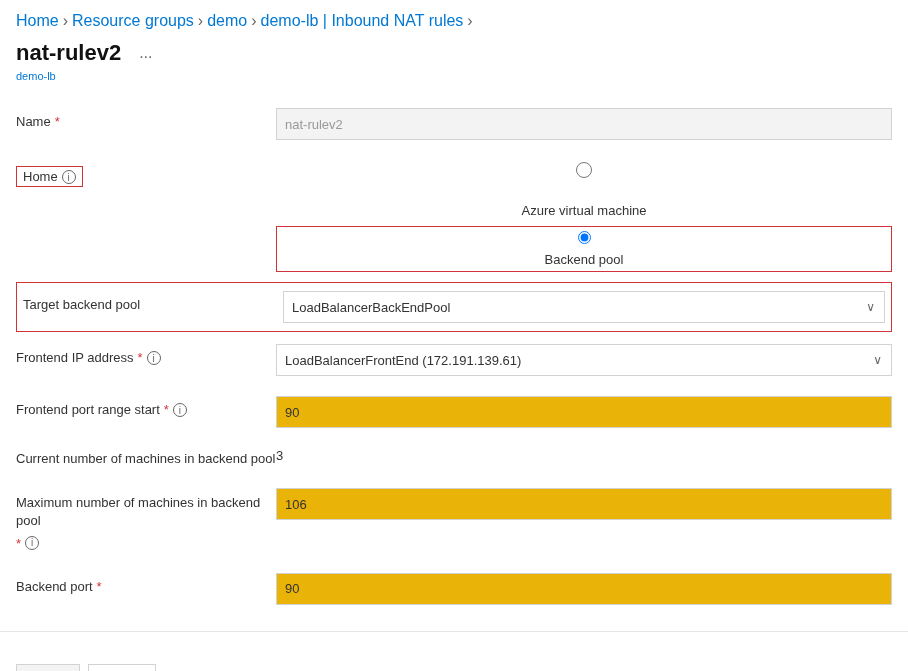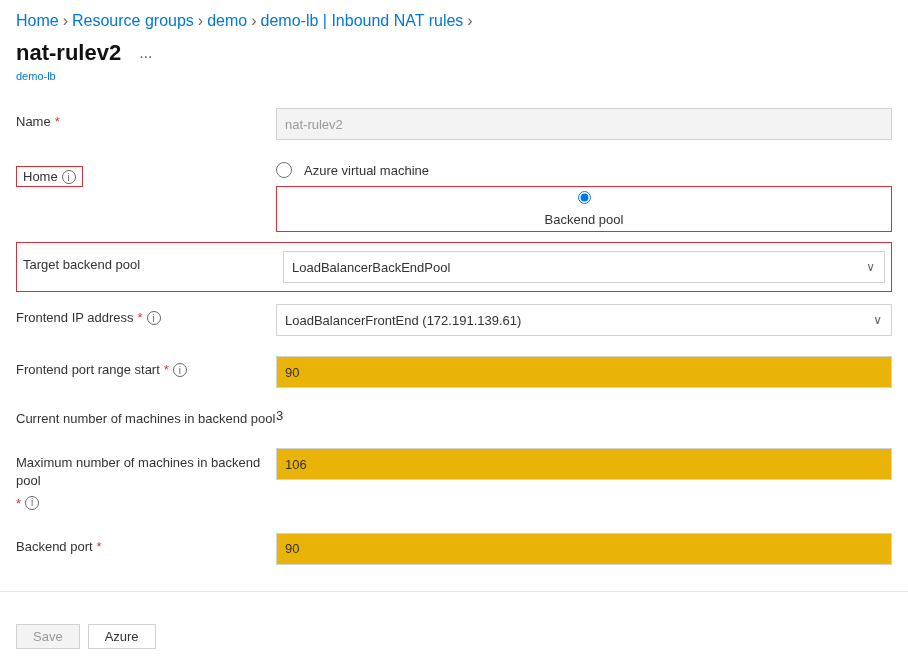--- a/index.html
+++ b/index.html
@@ -139,22 +139,23 @@
 
     .radio-group {
       display: flex;
       flex-direction: column;
       gap: 8px;
       padding-top: 2px;
     }
     .radio-option {
       display: flex;
       align-items: center;
-      gap: 12px;
-      cursor: pointer;
+      gap: 25px;
+      cursor: pointer;
+      flex-direction: column;
     }
     .radio-option input[type="radio"] {
       accent-color: #0078d4;
       width: 16px;
       height: 16px;
       cursor: pointer;
     }
     .radio-option label {
       font-size: 13px;
       cursor: pointer;

